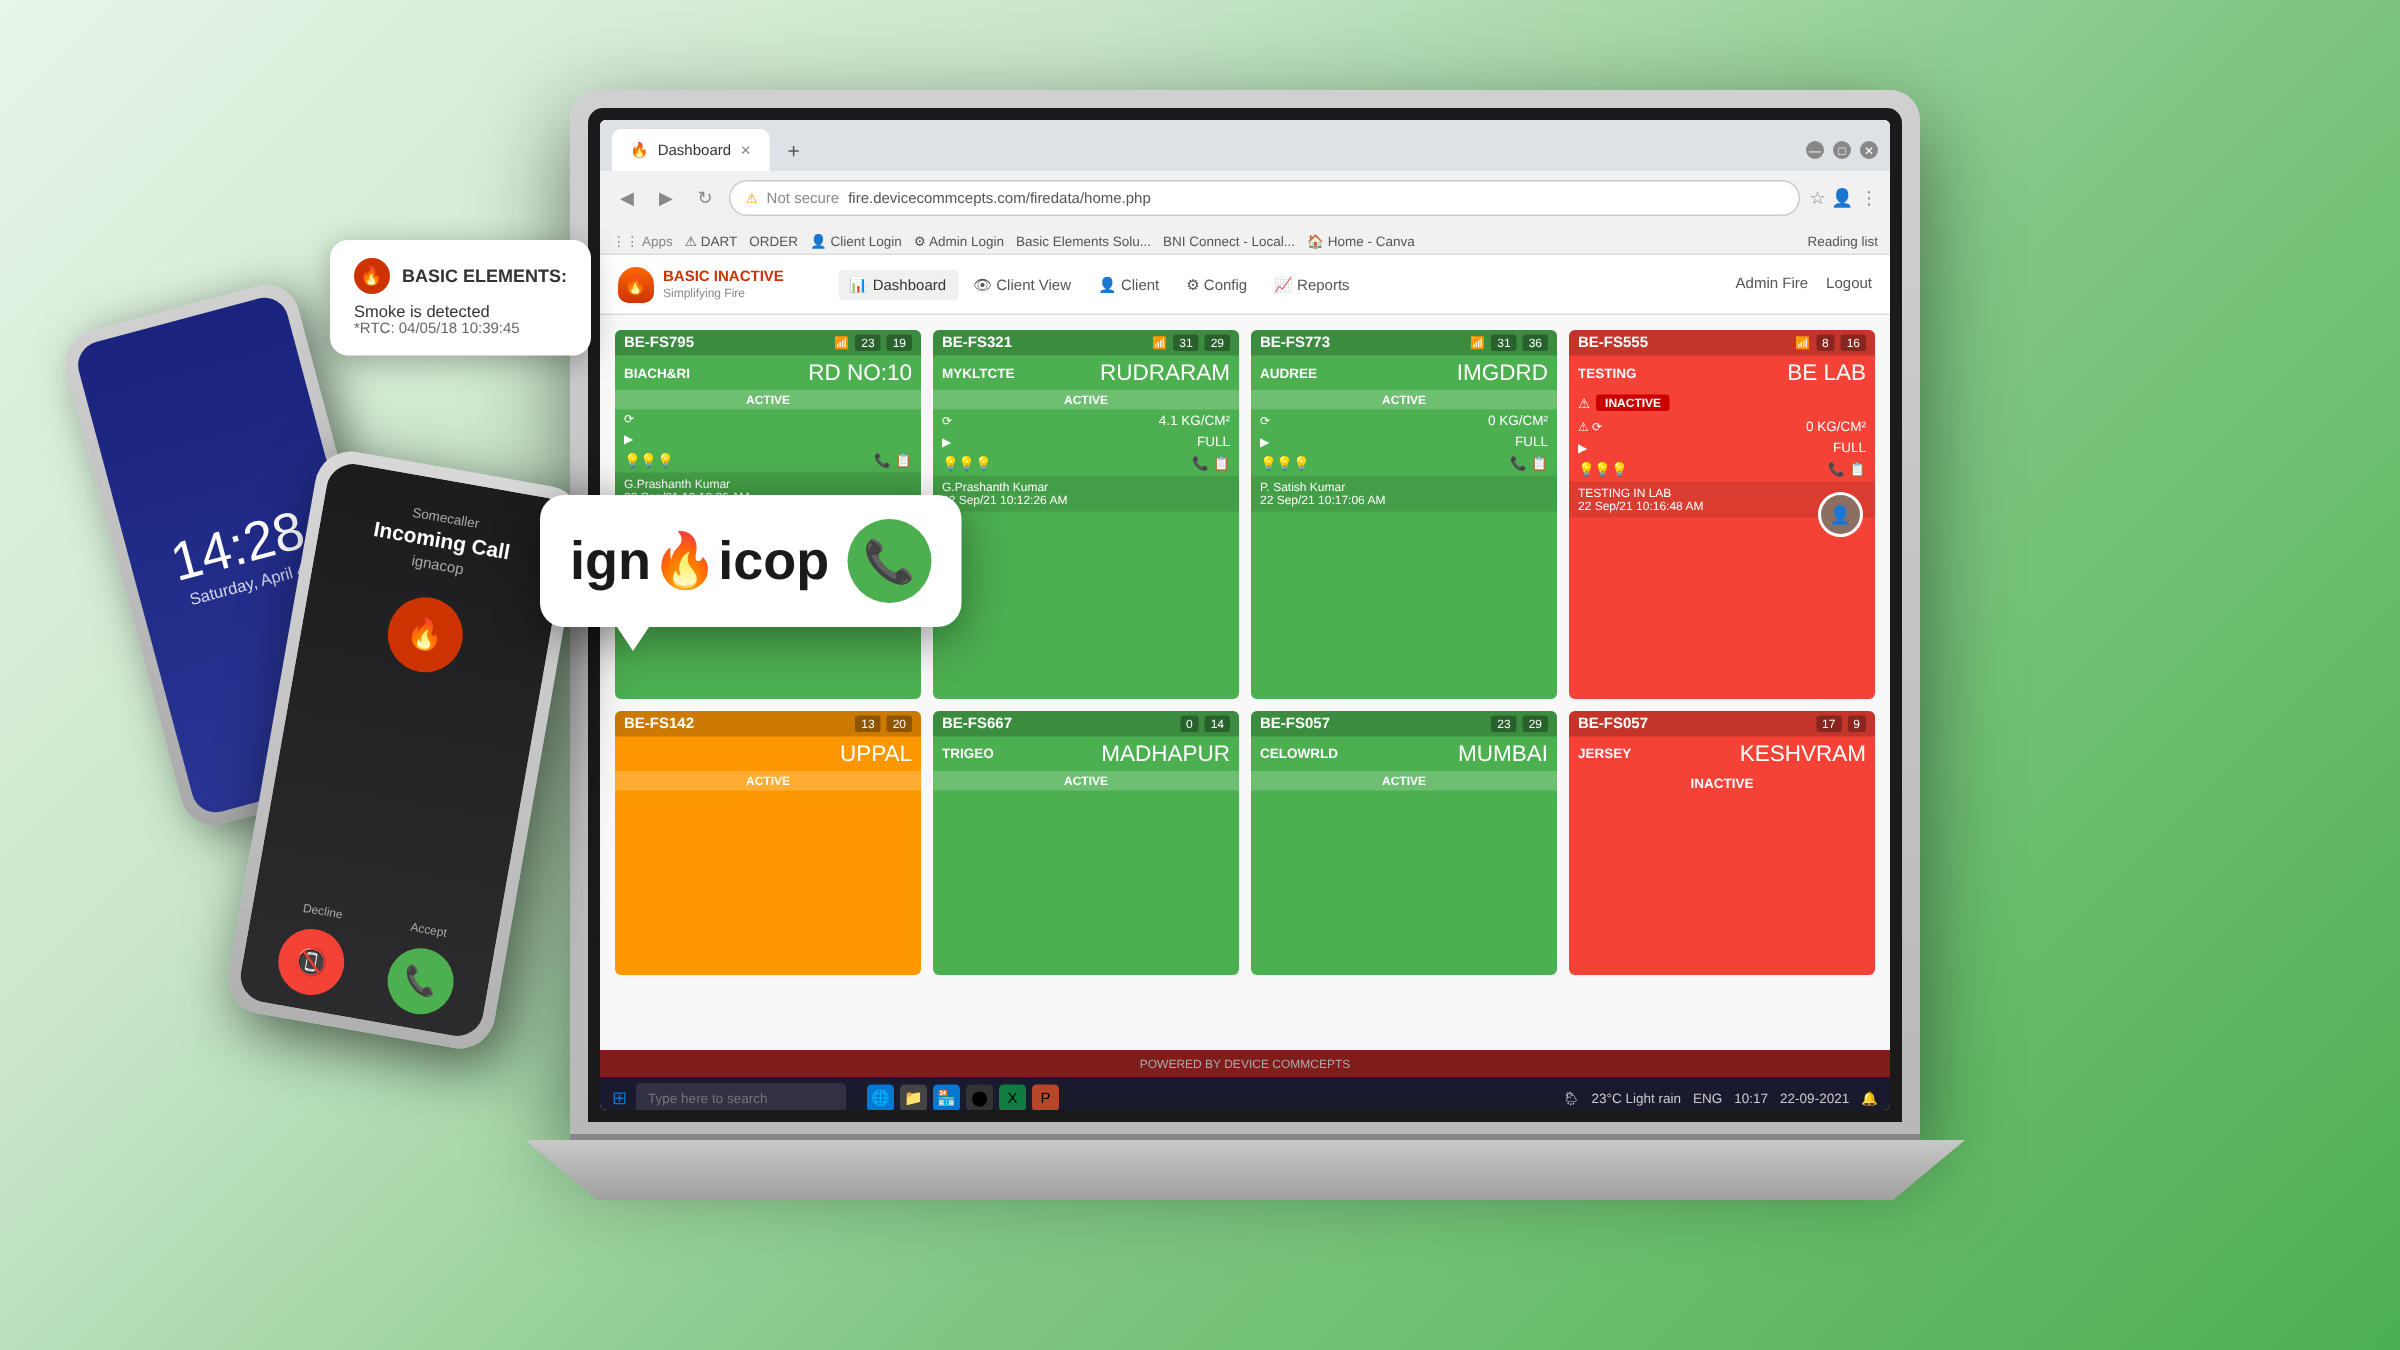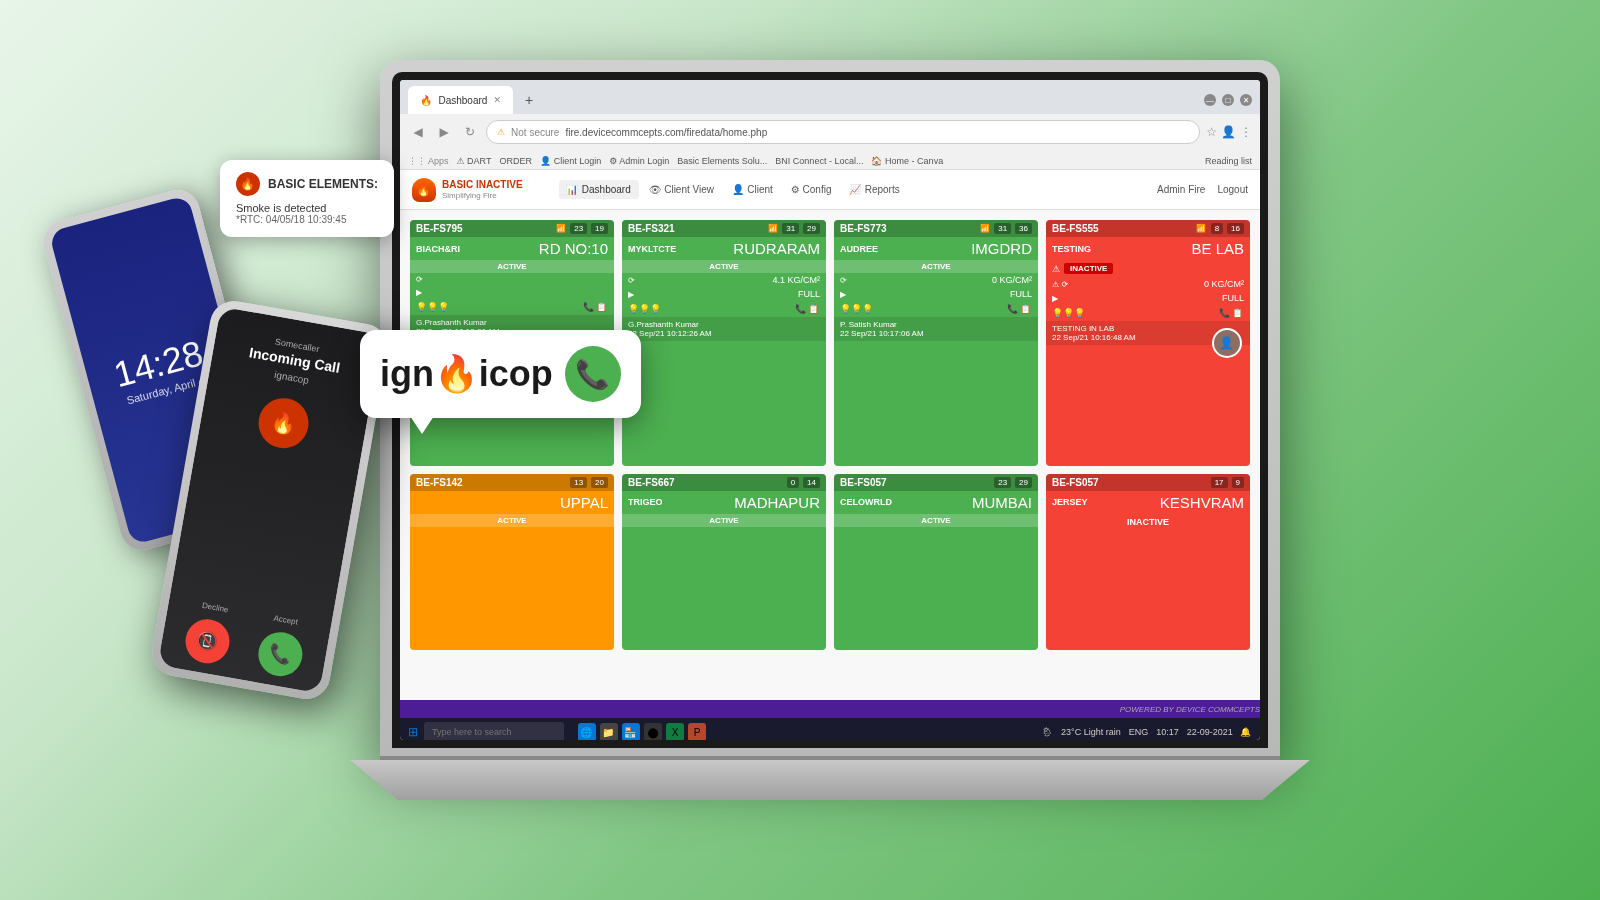--- a/index.html
+++ b/index.html
@@ -410,28 +410,27 @@
     .taskbar-right {
       margin-left: auto;
       font-size: 9px;
       color: #ccc;
       display: flex;
       gap: 8px;
       align-items: center;
     }
 
     .powered-bar {
-      background: #4c1d95;
+      background: #7f1d1d;
       height: 18px;
       display: flex;
       align-items: center;
-      justify-content: flex-end;
+      justify-content: center;
       font-size: 8px;
       color: #aaa;
-      font-style: italic;
     }
 
     
     .phone1 {
       position: absolute;
       left: 80px;
       top: 200px;
       width: 160px;
       height: 340px;
       background: linear-gradient(180deg, #d0d0d0, #a8a8a8);

